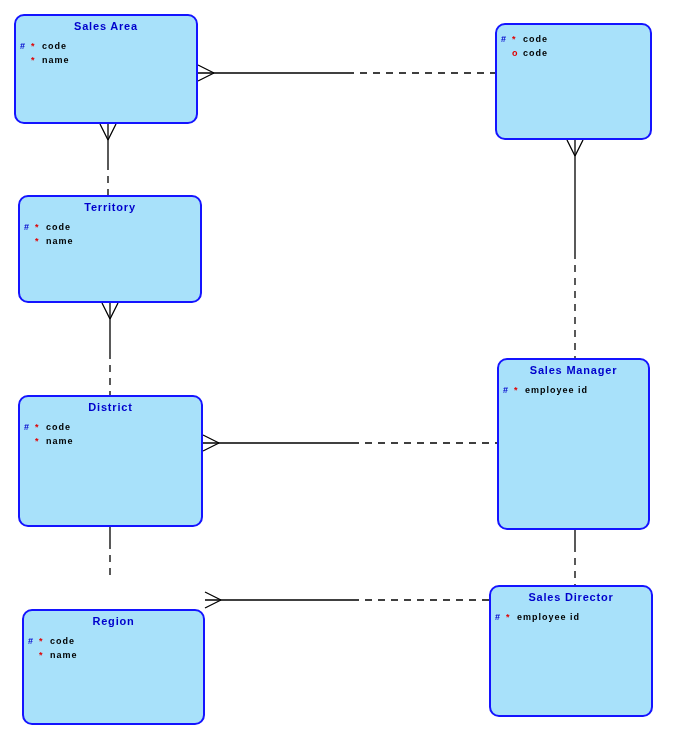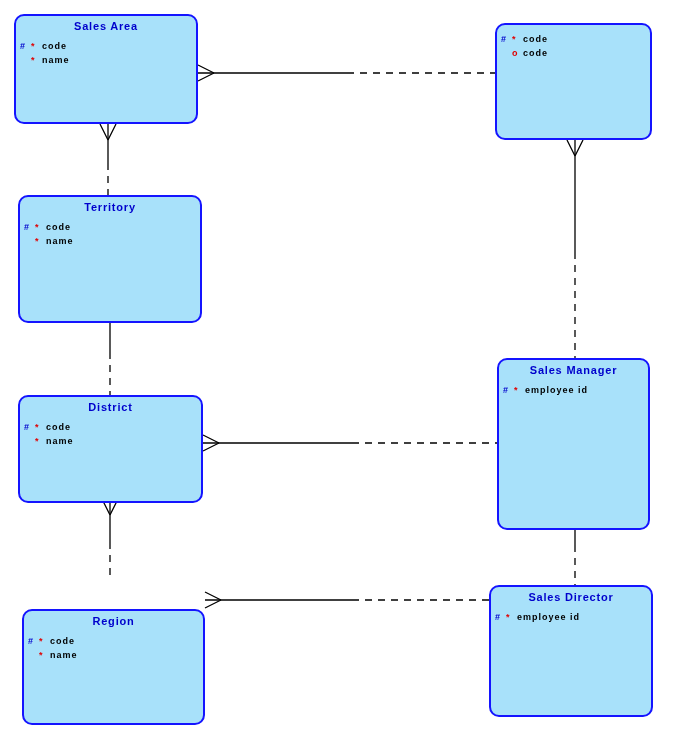--- a/index.html
+++ b/index.html
@@ -153,21 +153,21 @@
         <span class="attr-name">code</span>
       </div>
       <div class="attr-row">
         <span class="m-pk"></span>
         <span class="m-opt">o</span>
         <span class="attr-name">code</span>
       </div>
     </div>
   </div>
 
-  <div class="entity" style="left:18px; top:195px; width:184px; height:128px;">
+  <div class="entity" style="left:18px; top:195px; width:184px; height:108px;">
     <span class="entity-title">Territory</span>
     <div class="attrs">
       <div class="attr-row">
         <span class="m-pk">#</span>
         <span class="m-opt">*</span>
         <span class="attr-name">code</span>
       </div>
       <div class="attr-row">
         <span class="m-pk"></span>
         <span class="m-opt">*</span>
@@ -180,21 +180,21 @@
     <span class="entity-title">Sales Manager</span>
     <div class="attrs">
       <div class="attr-row">
         <span class="m-pk">#</span>
         <span class="m-opt">*</span>
         <span class="attr-name">employee id</span>
       </div>
     </div>
   </div>
 
-  <div class="entity" style="left:18px; top:395px; width:185px; height:108px;">
+  <div class="entity" style="left:18px; top:395px; width:185px; height:132px;">
     <span class="entity-title">District</span>
     <div class="attrs">
       <div class="attr-row">
         <span class="m-pk">#</span>
         <span class="m-opt">*</span>
         <span class="attr-name">code</span>
       </div>
       <div class="attr-row">
         <span class="m-pk"></span>
         <span class="m-opt">*</span>

